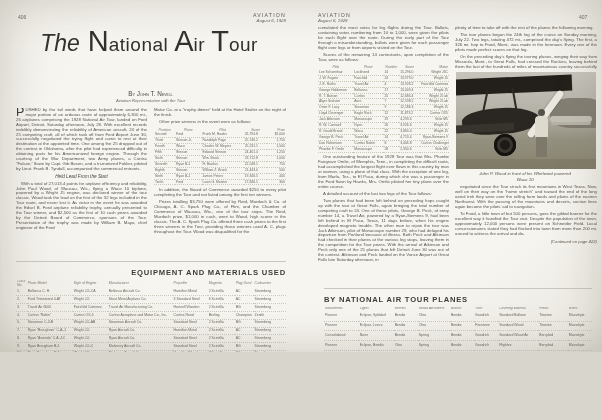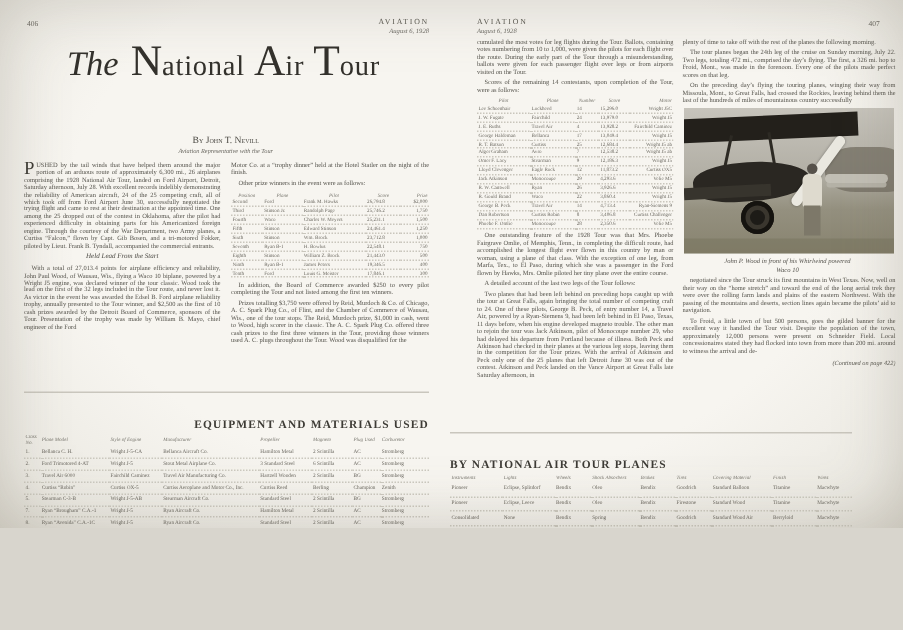--- a/index.html
+++ b/index.html
@@ -1,18 +1,18 @@
 <!DOCTYPE html>
 <html><head>
 <meta charset="utf-8">
 <style>
   html,body{margin:0;padding:0;background:#d8d5cd;}
   #page{position:relative;width:602px;height:352px;overflow:hidden;
     background:radial-gradient(ellipse at 50% 40%, #f7f5f0 60%, #eceae3 88%, #e2dfd6 100%);
-    font-family:Liberation Serif, serif;color:#4c4a45;}
+    font-family:Liberation Sans, sans-serif;color:#4c4a45;}
   #page::after{content:"";position:absolute;inset:0;pointer-events:none;
     box-shadow:inset 0 0 46px rgba(110,104,88,.28);}
   .abs{position:absolute;}
   
   .pageno{font-size:5px;color:#6b6962;}
   .journal .j1{font-size:5.2px;letter-spacing:1.2px;color:#5c5a53;}
   .journal .j2{font-size:4.4px;font-style:italic;color:#6b6962;}
   
   .lp-title{left:0;top:25px;width:301px;text-align:center;color:#33312c;white-space:nowrap;}
   .t-the{font-style:italic;font-size:23px;margin-right:5px;}
@@ -38,21 +38,21 @@
   .rp-col2{left:455px;top:26px;width:142px;height:268px;}
   
   table.datatable{width:100%;border-collapse:collapse;font-size:3.4px;color:#6b6860;
     margin:1.5px 0 2.5px;table-layout:fixed;}
   .datatable th{font-style:italic;font-weight:normal;font-size:3.4px;text-align:center;
     padding:0 1px .8px;color:#7a7870;overflow:hidden;white-space:nowrap;}
   .datatable td{padding:0 1px;border-bottom:1px dotted #c9c6bc;line-height:4.9px;
     white-space:nowrap;overflow:hidden;}
   .datatable td:last-child, .datatable th:last-child{text-align:right;}
   
-  .bottom-sec{border-top:1px solid #c9c6bd;padding-top:16px;}
+  .bottom-sec{border-top:1px solid #c9c6bd;padding-top:6px;}
   .section-title{font-weight:bold;font-size:7.6px;letter-spacing:.8px;color:#3e3c36;}
   .right-align{text-align:right;}
   table.widetable{width:100%;border-collapse:collapse;font-size:3.5px;color:#6b6860;
     margin-top:3px;table-layout:fixed;}
   .widetable th{font-style:italic;font-weight:normal;font-size:3.4px;text-align:left;
     color:#7a7870;padding:0 1px 1px;white-space:normal;line-height:3.8px;overflow:hidden;}
   .widetable td{padding:.6px 1px;border-bottom:1px dotted #ccc9bf;line-height:5.6px;
     white-space:nowrap;overflow:hidden;}
   .tour-table td{line-height:7.6px;}
   
@@ -514,21 +514,21 @@
     <div class="caption">
       <div>John P. Wood in front of his Whirlwind powered</div>
       <div>Waco 10</div>
     </div>
 
     <p>negotiated since the Tour struck its first mountains in West Texas. Now, well on their way on the “home stretch” and toward the end of the long aerial trek they were over the rolling farm lands and plains of the eastern Northwest. With the passing of the mountains and deserts, section lines again became the pilots’ aid to navigation.</p>
     <p>To Froid, a little town of but 500 persons, goes the gilded banner for the excellent way it handled the Tour visit. Despite the population of the town, approximately 12,000 persons were present on Schneider Field. Local concessionaires stated they had flocked into town from more than 200 mi. around to witness the arrival and de-</p>
     <div class="continued">(Continued on page 422)</div>
   </div>
 
-  <div class="abs bottom-sec" style="left:300px;top:288px;width:268px;">
+  <div class="abs bottom-sec" style="left:324px;top:288px;width:268px;">
     <div class="section-title">BY NATIONAL AIR TOUR PLANES</div>
     <table class="widetable tour-table">
       <colgroup>
           <col style="width:13%">
           <col style="width:13%">
           <col style="width:9%">
           <col style="width:12%">
           <col style="width:9%">
           <col style="width:9%">
           <col style="width:15%">

